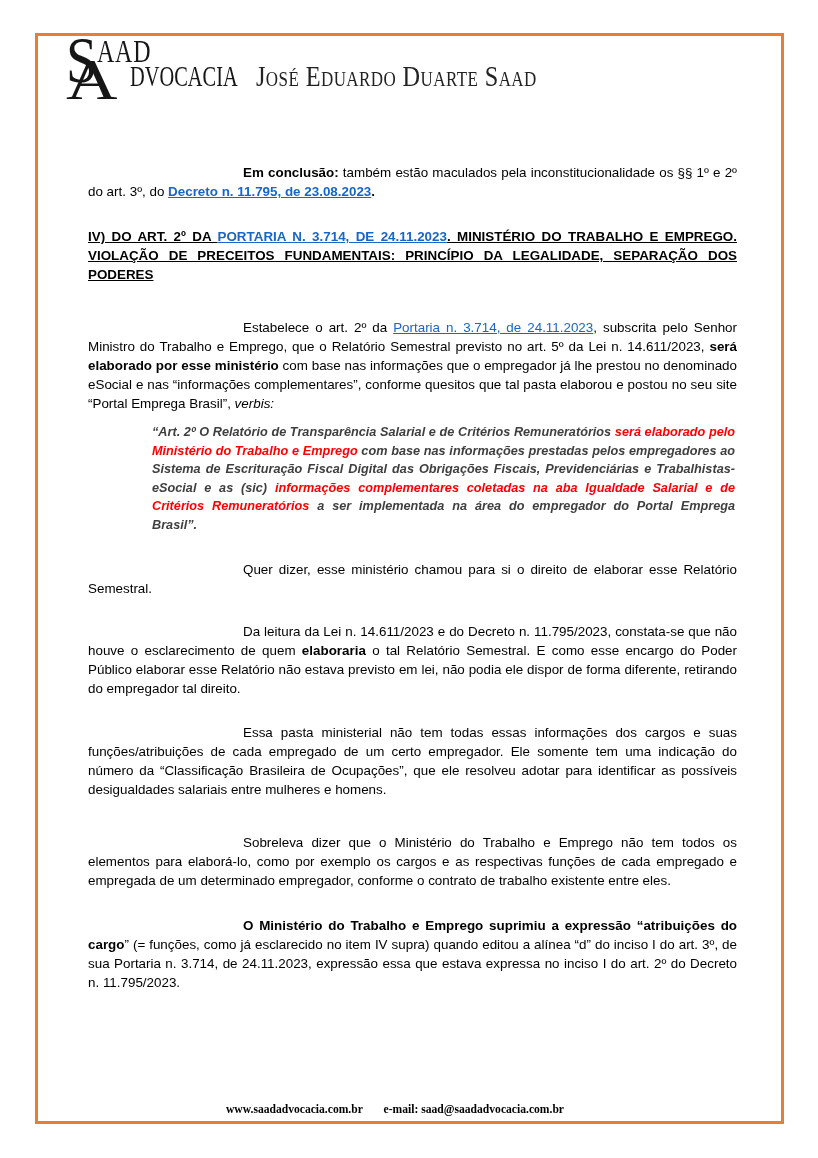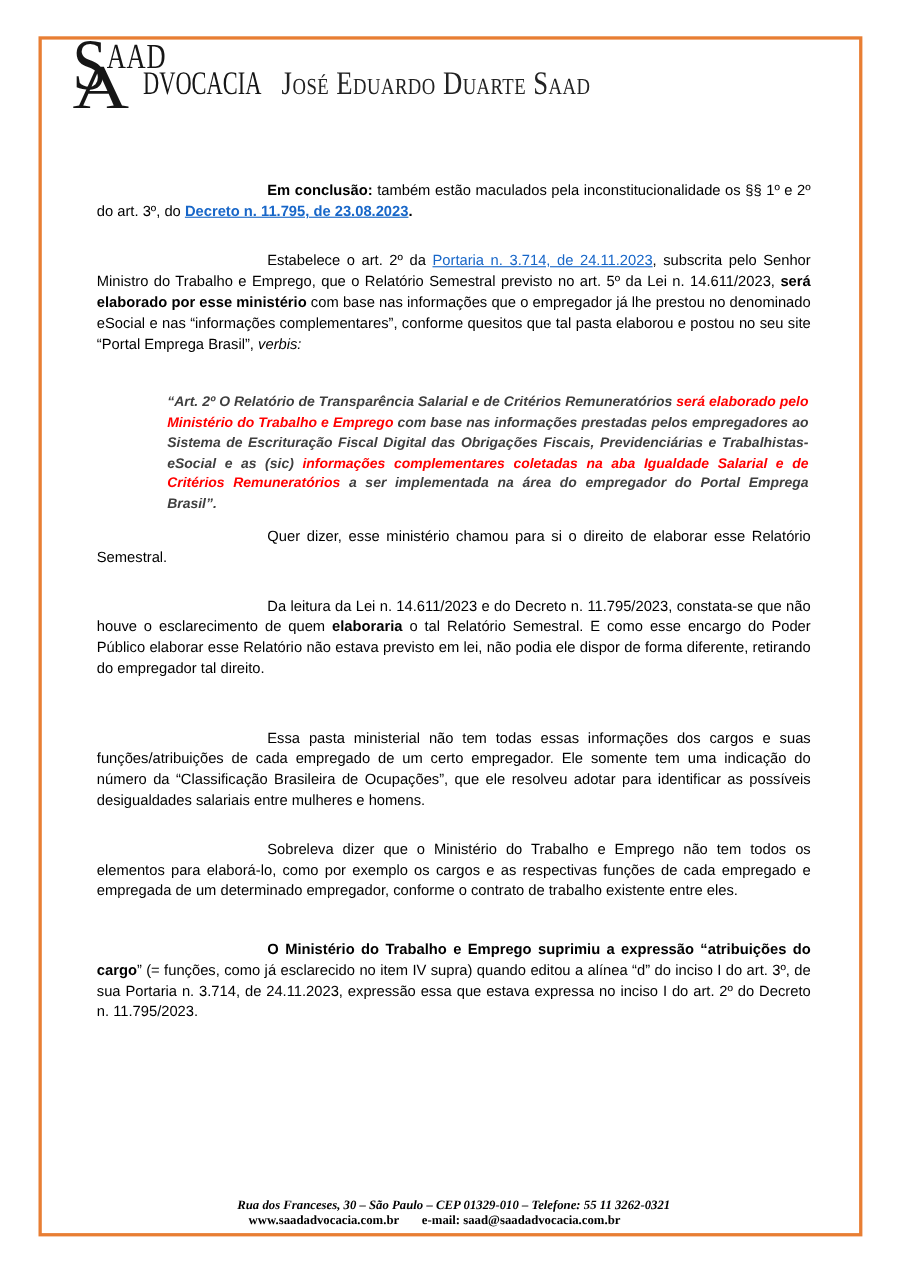--- a/index.html
+++ b/index.html
@@ -31,21 +31,21 @@
   .doc-body p.quote{
     margin-left:64px;margin-right:2px;text-indent:0;
     font-size:12.7px;line-height:18.6px;
     font-weight:bold;font-style:italic;color:var(--quote-gray,#3F3F3F);
   }
   .doc-body p:nth-child(1){margin-top:49px;}
   .doc-body p:nth-child(2){margin-top:26px;}
   .doc-body p:nth-child(3){margin-top:34px;}
   .doc-body p:nth-child(4){margin-top:10px;}
   .doc-body p:nth-child(5){margin-top:25px;}
-  .doc-body p:nth-child(6){margin-top:44px;}
+  .doc-body p:nth-child(6){margin-top:24px;}
   .doc-body p:nth-child(7){margin-top:25px;}
   .doc-body p:nth-child(8){margin-top:34px;}
   .doc-body p:nth-child(9){margin-top:26px;}
 
   .bold{font-weight:bold;}
   .italic{font-style:italic;}
   .underline{text-decoration:underline;}
   .red{color:var(--red,#FF0000);}
   a.link{color:var(--link-blue,#1766C8);text-decoration:underline;cursor:pointer;}
   a.link.bold{font-weight:bold;}
@@ -72,31 +72,31 @@
     <div class="logo">
       <span class="logo-s">S</span>
       <span class="logo-caps1">AAD</span>
       <span class="logo-a">A</span>
       <span class="logo-caps2">DVOCACIA</span>
       <span class="logo-name">José Eduardo Duarte Saad</span>
     </div>
 
     <div class="doc-body">
         <p class="body"><span class="bold">Em conclusão:</span><span class=""> também estão maculados pela inconstitucionalidade os §§ 1º e 2º do art. 3º, do </span><a class="bold link" href="#">Decreto n. 11.795, de 23.08.2023</a><span class="bold">.</span></p>
+        <p class="heading"><span class="underline">IV) DO ART. 2º DA </span><a class="underline bold link" href="#">PORTARIA N. 3.714, DE 24.11.2023</a><span class="underline">. MINISTÉRIO DO TRABALHO E EMPREGO. VIOLAÇÃO DE PRECEITOS FUNDAMENTAIS: PRINCÍPIO DA LEGALIDADE, SEPARAÇÃO DOS PODERES</span></p>
         <p class="body"><span class="">Estabelece o art. 2º da </span><a class=" link" href="#">Portaria n. 3.714, de 24.11.2023</a><span class="">, subscrita pelo Senhor Ministro do Trabalho e Emprego, que o Relatório Semestral previsto no art. 5º da Lei n. 14.611/2023, </span><span class="bold">será elaborado por esse ministério</span><span class=""> com base nas informações que o empregador já lhe prestou no denominado eSocial e nas “informações complementares”, conforme quesitos que tal pasta elaborou e postou no seu site “Portal Emprega Brasil”, </span><span class="italic">verbis:</span></p>
         <p class="quote"><span class="">“Art. 2º O Relatório de Transparência Salarial e de Critérios Remuneratórios </span><span class="red">será elaborado pelo Ministério do Trabalho e Emprego</span><span class=""> com base nas informações prestadas pelos empregadores ao Sistema de Escrituração Fiscal Digital das Obrigações Fiscais, Previdenciárias e Trabalhistas- eSocial e as (sic) </span><span class="red">informações complementares coletadas na aba Igualdade Salarial e de Critérios Remuneratórios</span><span class=""> a ser implementada na área do empregador do Portal Emprega Brasil”.</span></p>
         <p class="body"><span class="">Quer dizer, esse ministério chamou para si o direito de elaborar esse Relatório Semestral.</span></p>
         <p class="body"><span class="">Da leitura da Lei n. 14.611/2023 e do Decreto n. 11.795/2023, constata-se que não houve o esclarecimento de quem </span><span class="bold">elaboraria</span><span class=""> o tal Relatório Semestral. E como esse encargo do Poder Público elaborar esse Relatório não estava previsto em lei, não podia ele dispor de forma diferente, retirando do empregador tal direito.</span></p>
         <p class="body"><span class="">Essa pasta ministerial não tem todas essas informações dos cargos e suas funções/atribuições de cada empregado de um certo empregador. Ele somente tem uma indicação do número da “Classificação Brasileira de Ocupações”, que ele resolveu adotar para identificar as possíveis desigualdades salariais entre mulheres e homens.</span></p>
         <p class="body"><span class="">Sobreleva dizer que o Ministério do Trabalho e Emprego não tem todos os elementos para elaborá-lo, como por exemplo os cargos e as respectivas funções de cada empregado e empregada de um determinado empregador, conforme o contrato de trabalho existente entre eles.</span></p>
         <p class="body"><span class="bold">O Ministério do Trabalho e Emprego suprimiu a expressão “atribuições do cargo</span><span class="">” (= funções, como já esclarecido no item IV supra) quando editou a alínea “d” do inciso I do art. 3º, de sua Portaria n. 3.714, de 24.11.2023, expressão essa que estava expressa no inciso I do art. 2º do Decreto n. 11.795/2023.</span></p>
       </div>
 
     <div class="footer">
-      <div class="addr">Rua dos Franceses, 30 – São Paulo – CEP 01329-010 – Telefone: 55 11 3262-0321</div>
       <div class="contact-row">
         <span>www.saadadvocacia.com.br</span>
         <span>e-mail: saad@saadadvocacia.com.br</span>
       </div>
     </div>
 
   </div>
 </div>
 
 </body></html>

